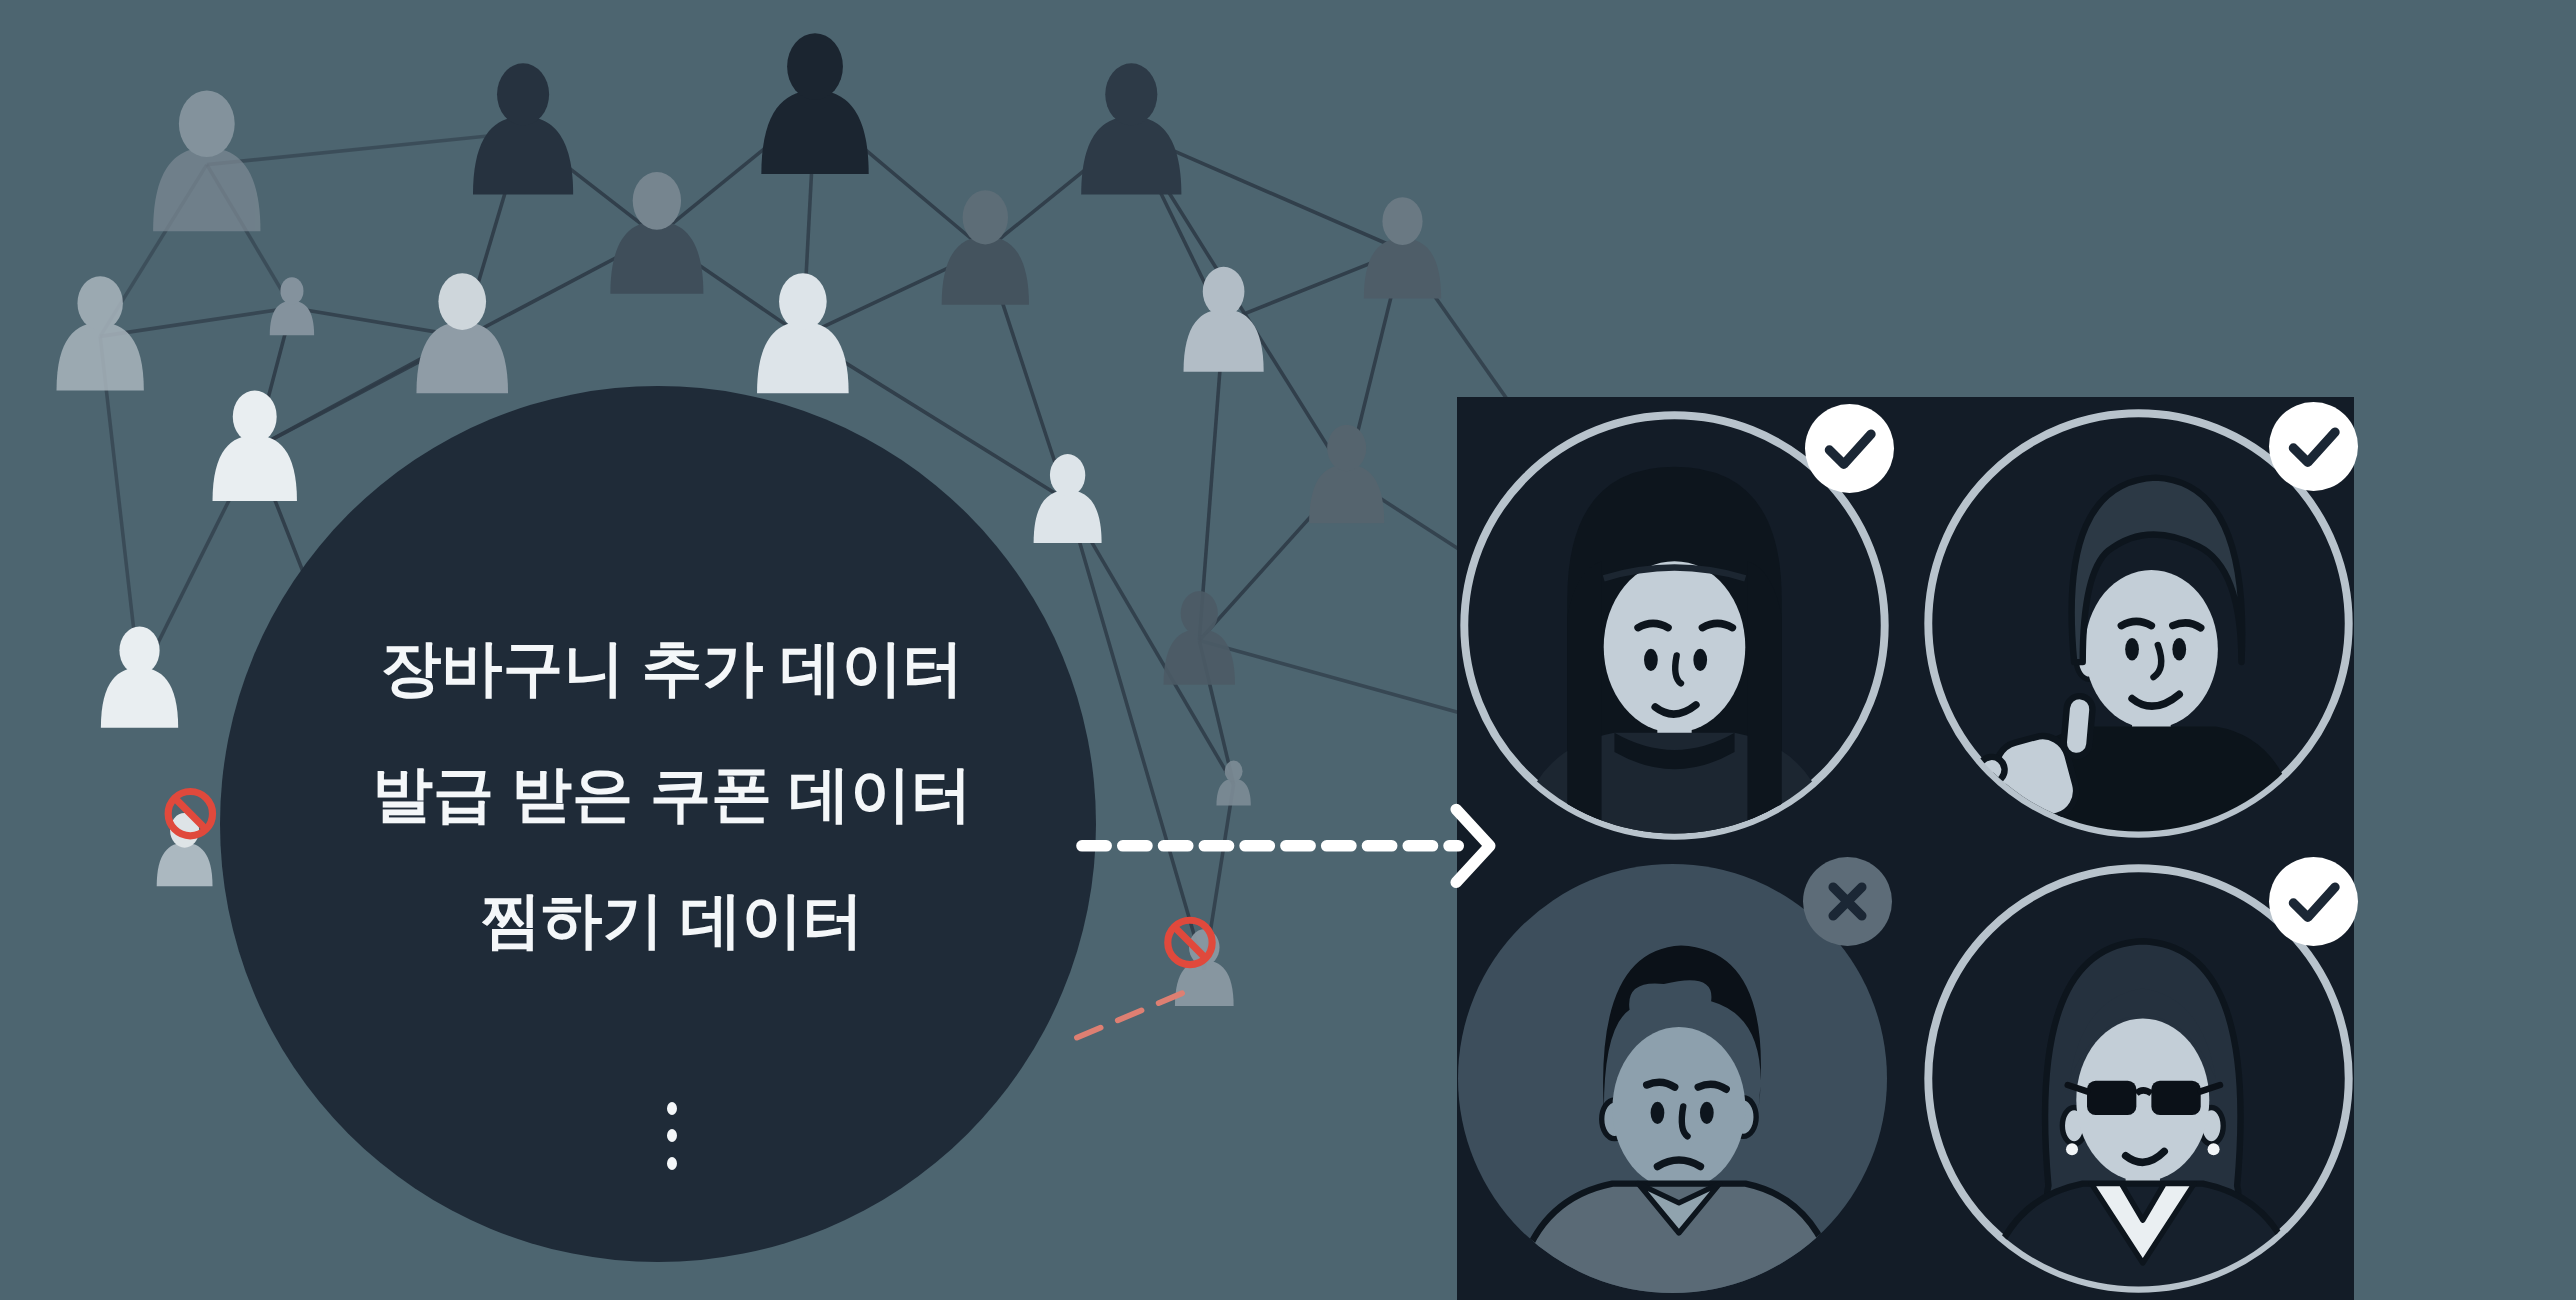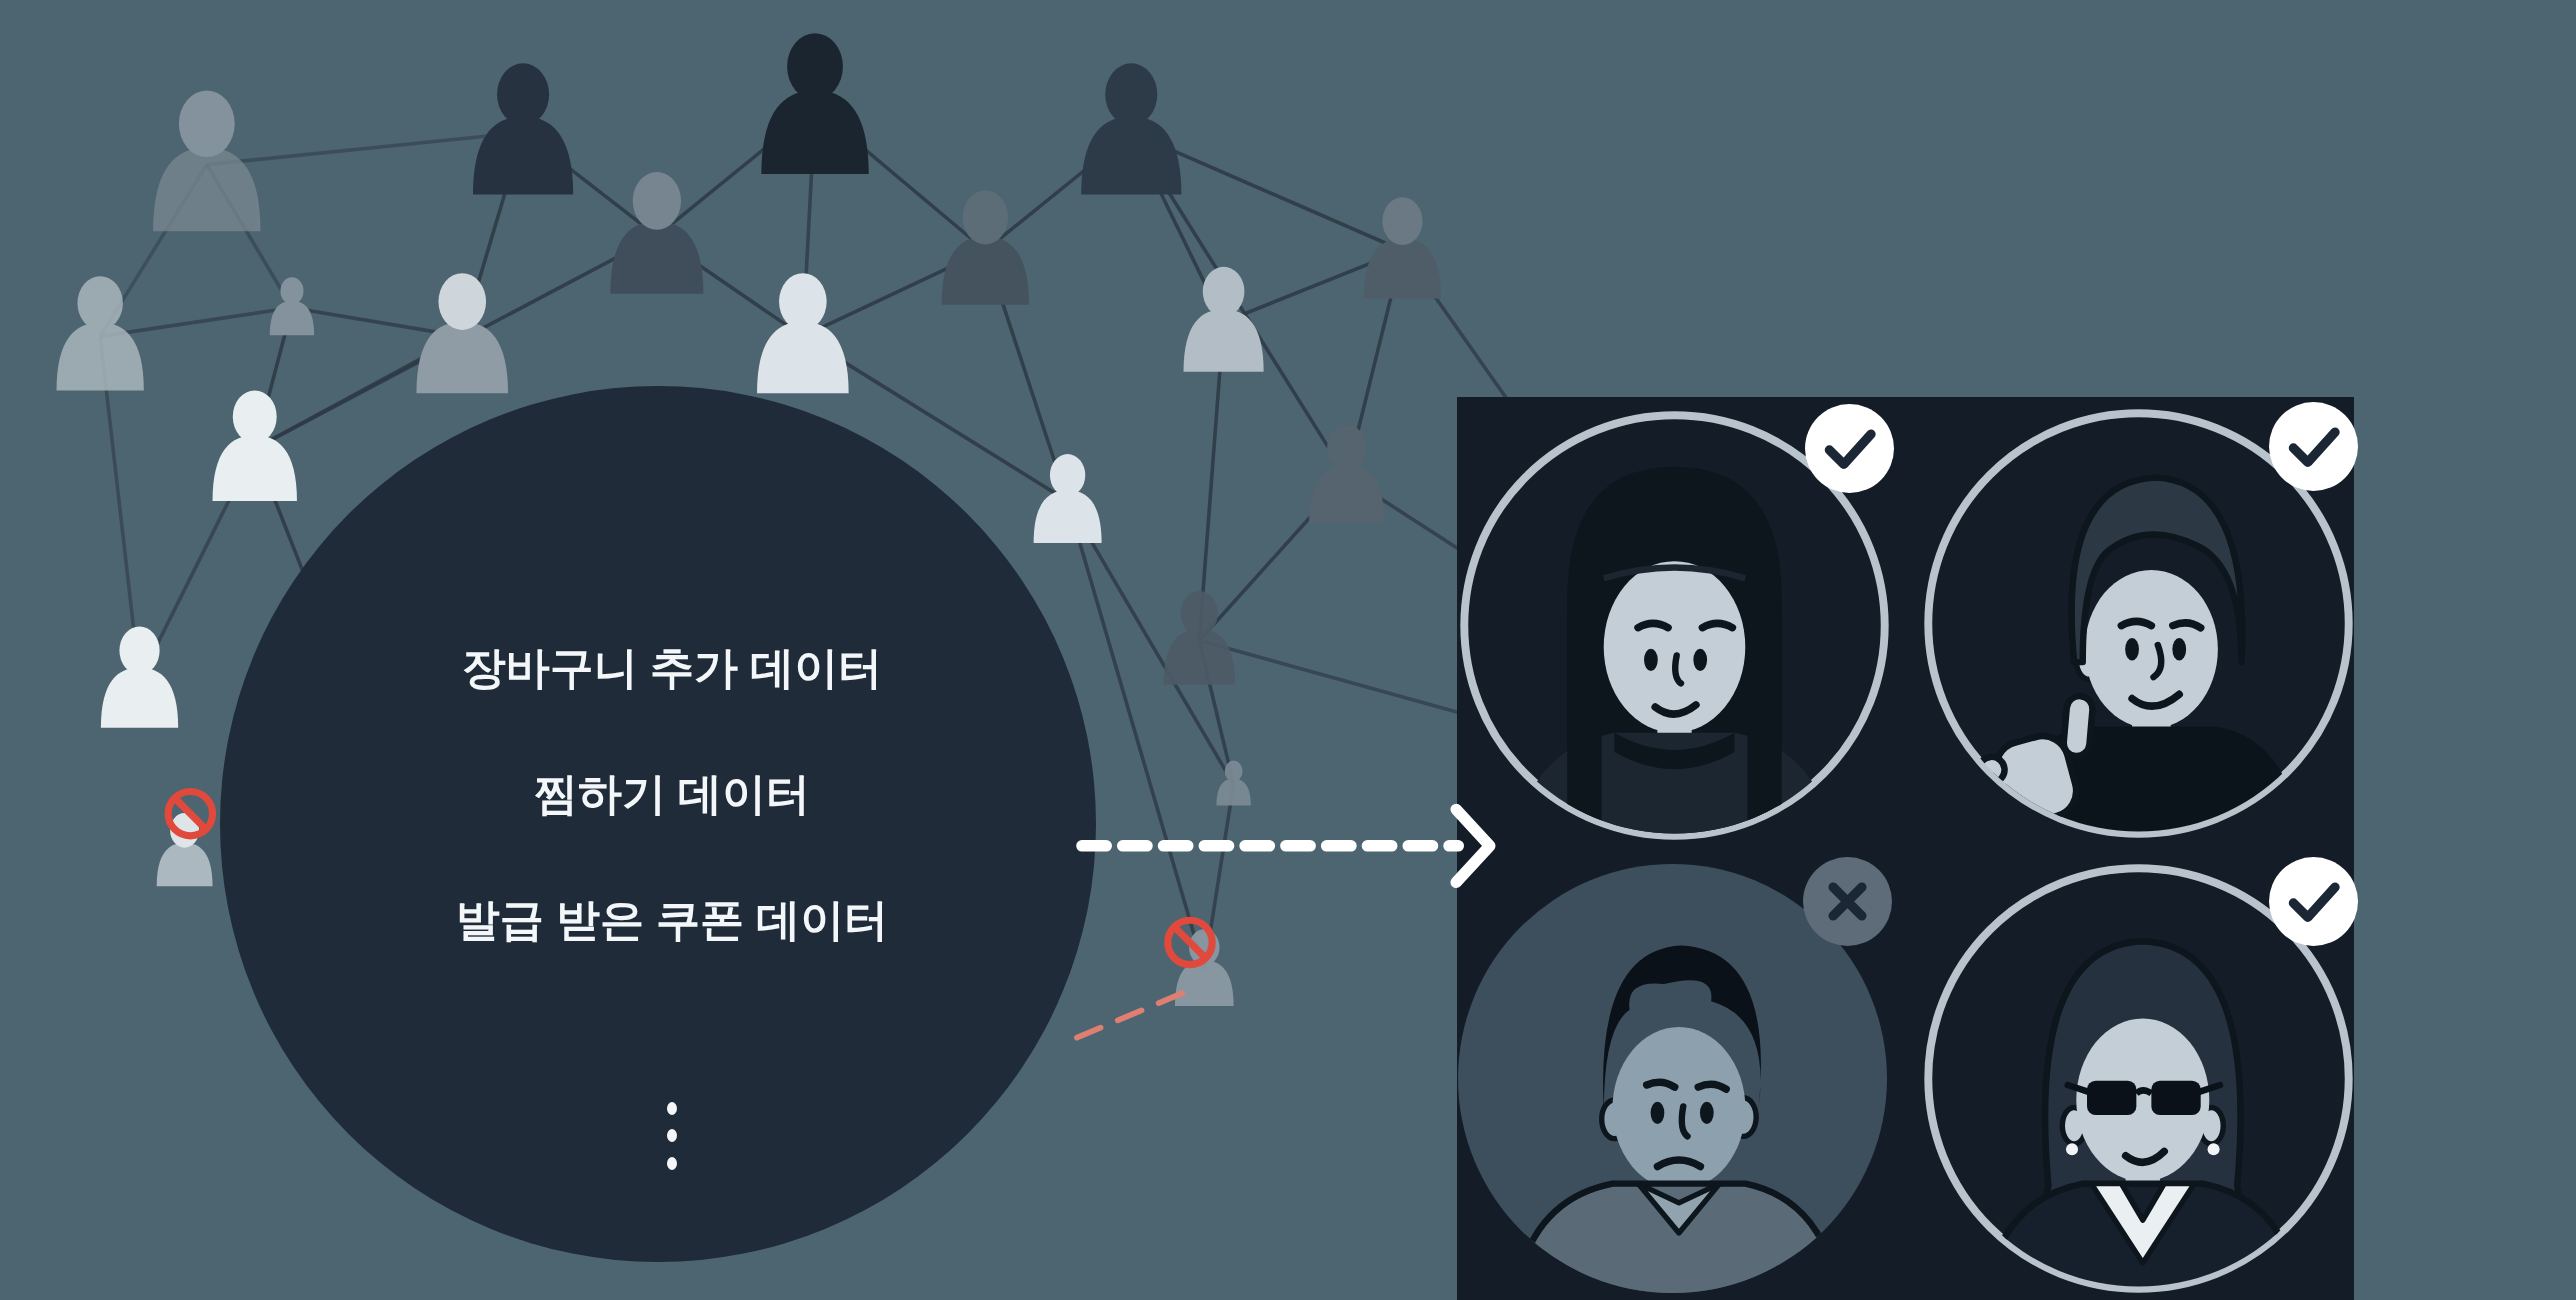--- a/index.html
+++ b/index.html
@@ -10,21 +10,21 @@
   }
   svg.full{position:absolute;left:0;top:0;}
   
   .bubble{
     position:absolute;left:220px;top:386px;width:876px;height:876px;
     border-radius:50%;background:var(--bubble,#1f2b38);
   }
   .bubble-text{
     position:absolute;left:225px;top:605px;width:894px;
     text-align:center;color:var(--text,#f4f7f9);
-    font-size:44px;font-weight:bold;line-height:126px;white-space:nowrap;
+    font-size:61px;font-weight:bold;line-height:126px;white-space:nowrap;
   }
   .vdots{position:absolute;left:225px;top:1102px;width:894px;display:flex;flex-direction:column;align-items:center;gap:14.3px;}
   .vdots span{display:block;width:10px;height:13px;border-radius:50%;background:var(--text,#f4f7f9);}
   
   .panel{
     position:absolute;left:1457px;top:397px;width:897px;height:904px;
     background:var(--panel,#131c27);
   }
   .card{position:absolute;width:429px;height:429px;}
   .card svg{position:absolute;left:0;top:0;}
@@ -166,22 +166,22 @@
       </g>
       <g>
         <circle cx="1663" cy="1317" r="31" fill="none" stroke="#e0493c" stroke-width="10"></circle>
         <line x1="1641.3" y1="1295.3" x2="1684.7" y2="1338.7" stroke="#e0493c" stroke-width="10"></line>
       </g>
     </svg>
 
   <div class="bubble"></div>
   <div class="bubble-text">
     <div>장바구니 추가 데이터</div>
+    <div>발급 받은 쿠폰 데이터</div>
     <div>찜하기 데이터</div>
-    <div>발급 받은 쿠폰 데이터</div>
   </div>
   <div class="vdots">
     <span></span>
       <span></span>
       <span></span>
   </div>
 
   <div class="panel">
 
     <div class="card" style="left:2.9px;top:14.3px;">

